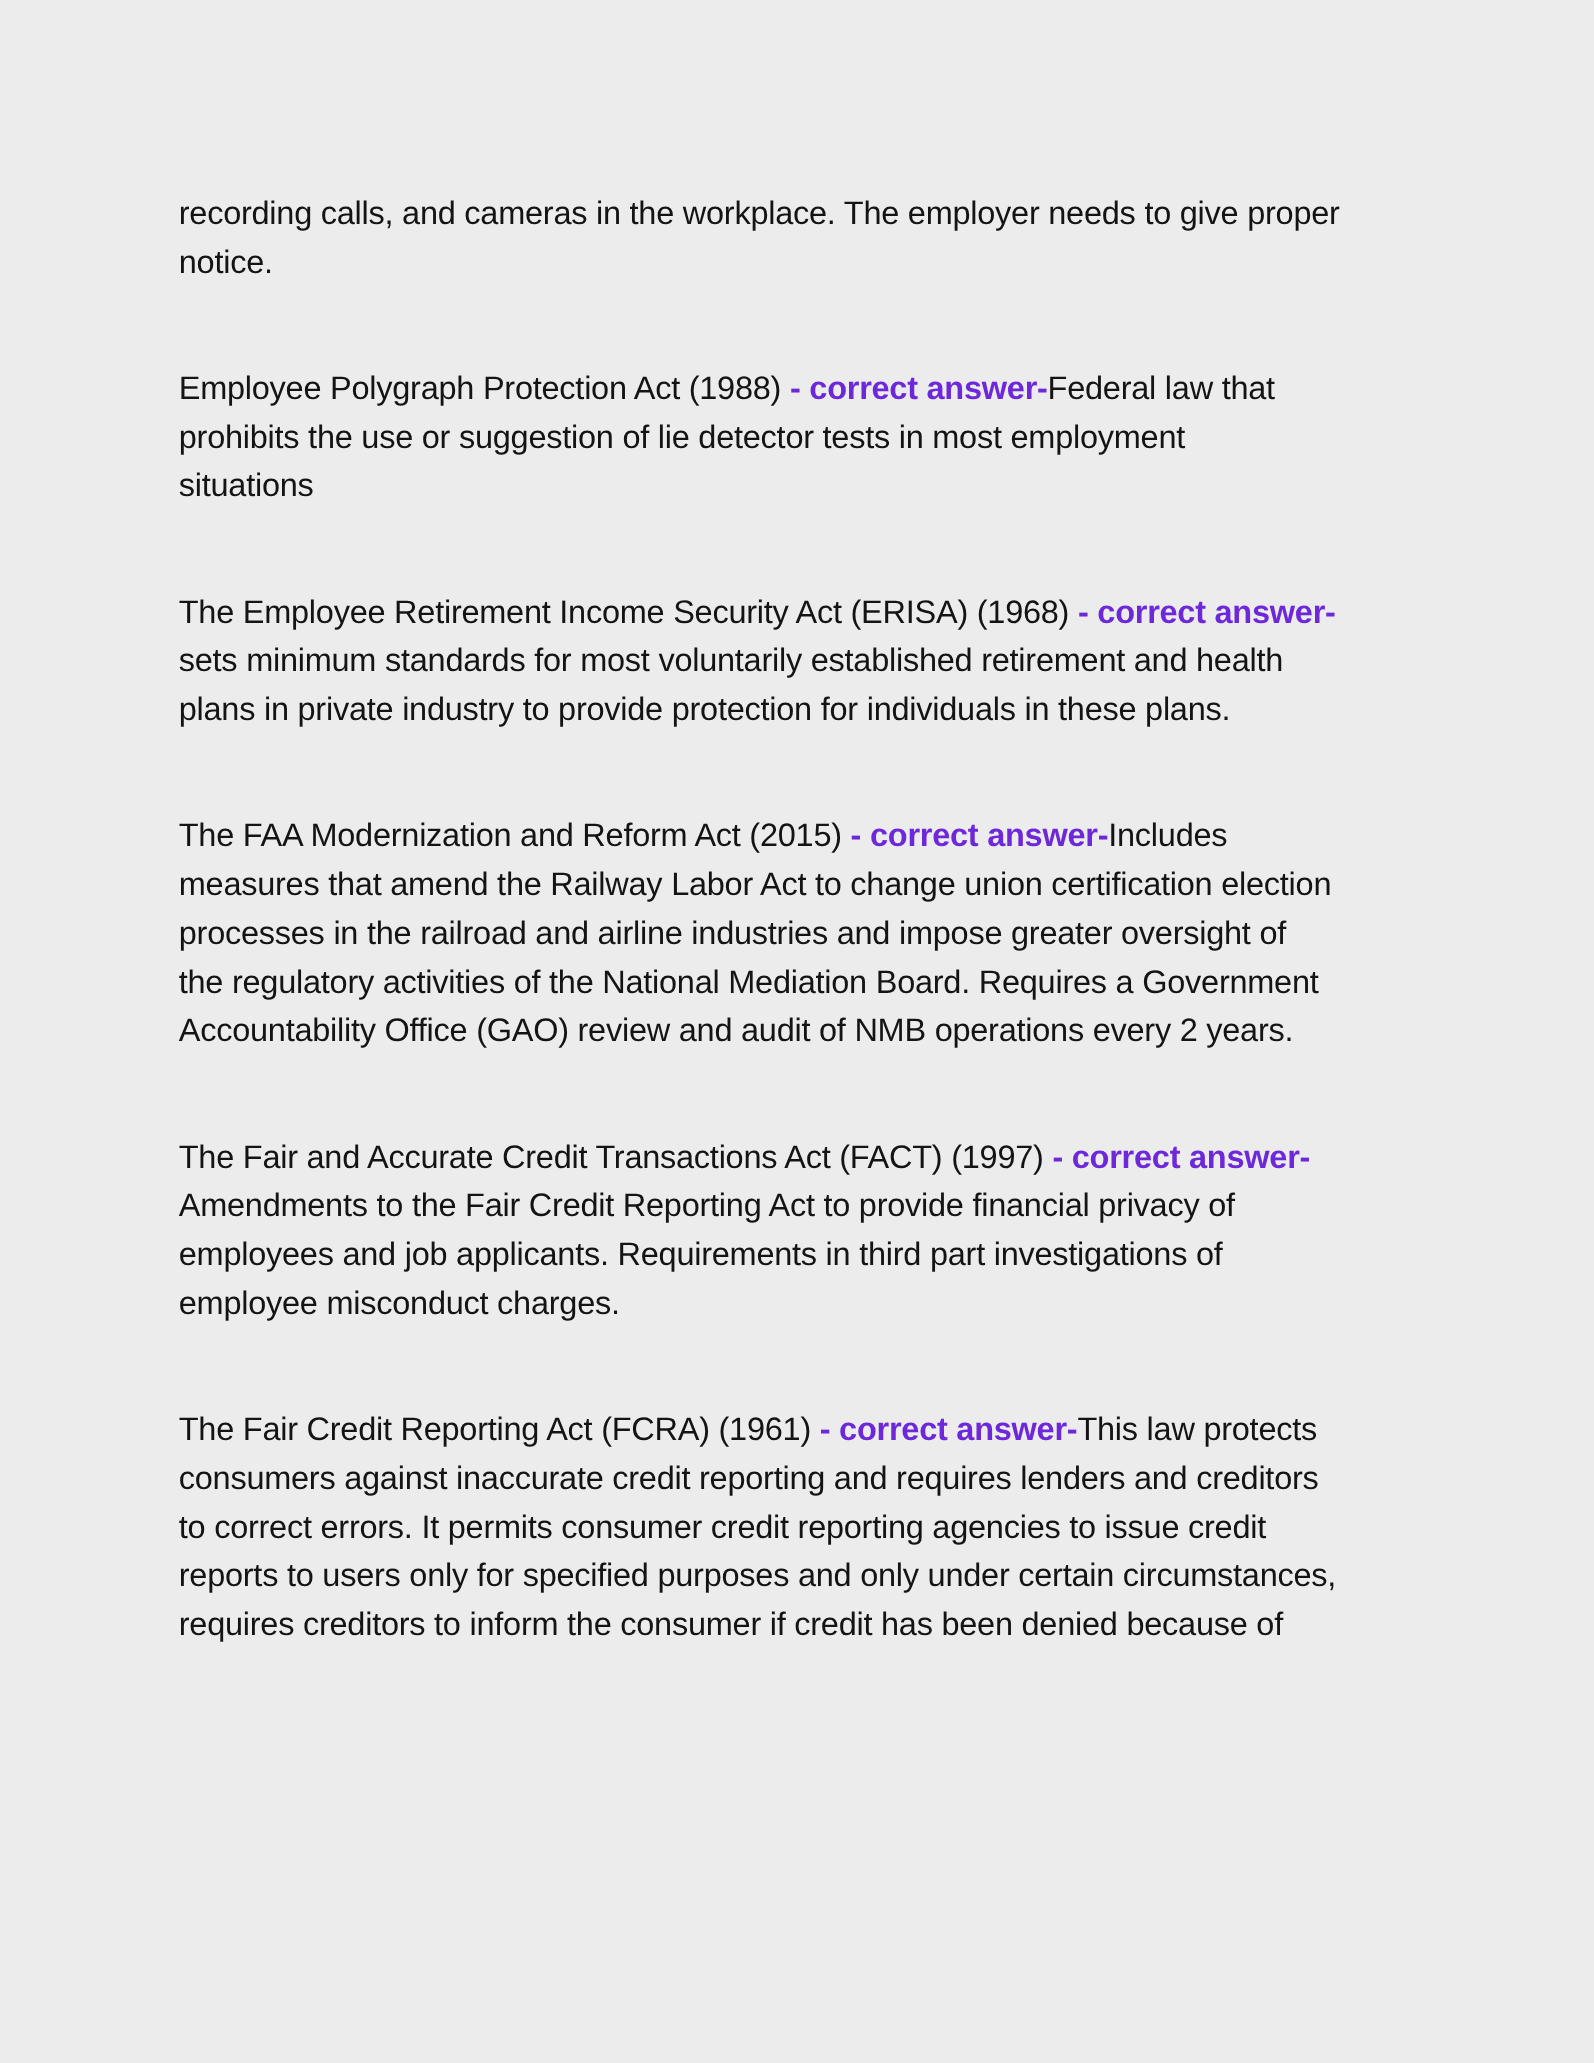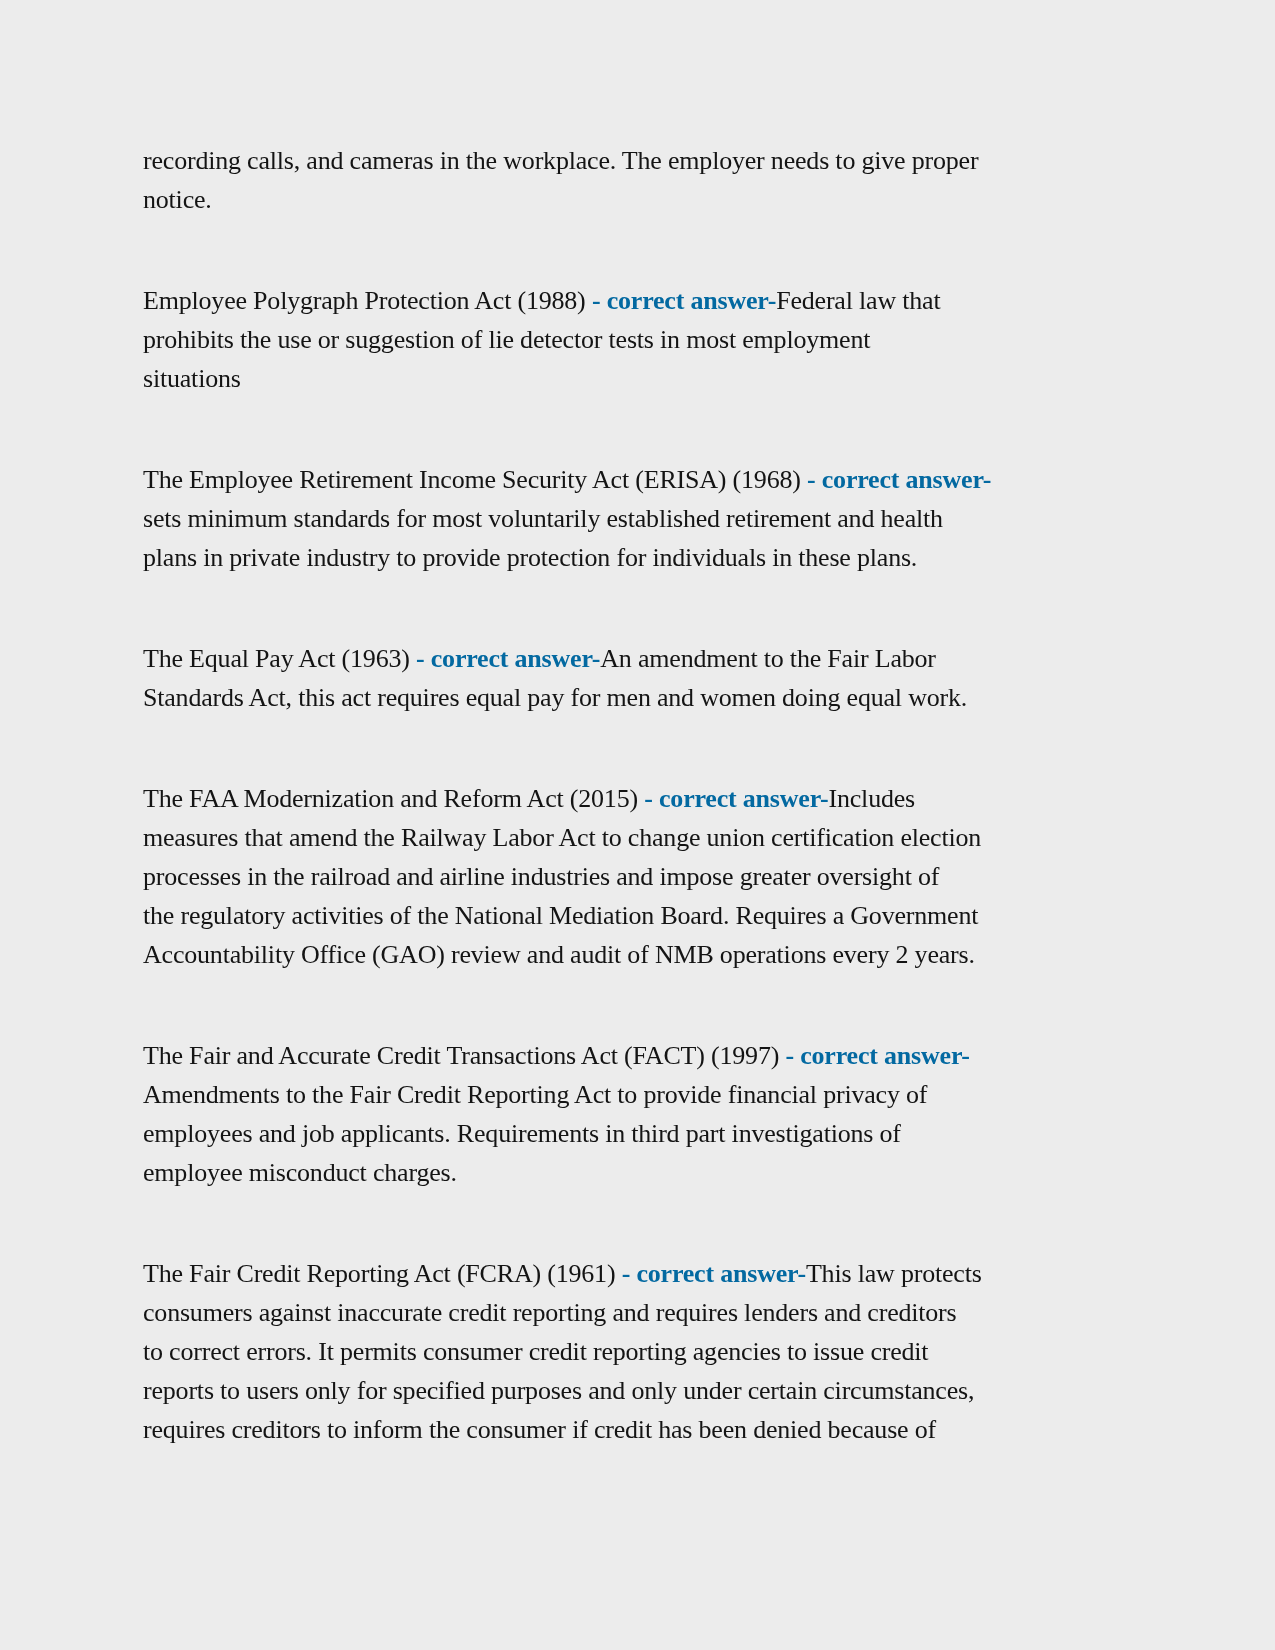--- a/index.html
+++ b/index.html
@@ -12,50 +12,47 @@
     background: #ECECEC;
     overflow: hidden;
     font-family: "Liberation Sans", sans-serif;
   }
   .content {
     box-sizing: border-box;
     padding: 141px 0 0 143px;
     width: 1190px;
   }
   p.para {
-    margin: 0 0 62px 0;
+    margin: 10px 0 62px 0;
     font-size: 26px;
     line-height: 39px;
     letter-spacing: -0.2px;
     color: #141414;
     white-space: pre-wrap;
-    font-family: Liberation Serif, serif;
   }
   .marker {
-    color: #0369a1;
+    color: #6d28d9;
     font-weight: bold;
   }
 </style>
 </head>
 <body>
 
 <div class="content">
   <p class="para"><span class="def">recording calls, and cameras in the workplace. The employer needs to give proper
 notice.</span></p>
 
   <p class="para"><span class="term">Employee Polygraph Protection Act (1988) </span><span class="marker">- correct answer-</span><span class="def">Federal law that
 prohibits the use or suggestion of lie detector tests in most employment
 situations</span></p>
 
   <p class="para"><span class="term">The Employee Retirement Income Security Act (ERISA) (1968) </span><span class="marker">- correct answer-</span><span class="def">
 sets minimum standards for most voluntarily established retirement and health
 plans in private industry to provide protection for individuals in these plans.</span></p>
 
-  <p class="para"><span class="term">The Equal Pay Act (1963) </span><span class="marker">- correct answer-</span><span class="def">An amendment to the Fair Labor
-Standards Act, this act requires equal pay for men and women doing equal work.</span></p>
 
   <p class="para"><span class="term">The FAA Modernization and Reform Act (2015) </span><span class="marker">- correct answer-</span><span class="def">Includes
 measures that amend the Railway Labor Act to change union certification election
 processes in the railroad and airline industries and impose greater oversight of
 the regulatory activities of the National Mediation Board. Requires a Government
 Accountability Office (GAO) review and audit of NMB operations every 2 years.</span></p>
 
   <p class="para"><span class="term">The Fair and Accurate Credit Transactions Act (FACT) (1997) </span><span class="marker">- correct answer-</span><span class="def">
 Amendments to the Fair Credit Reporting Act to provide financial privacy of
 employees and job applicants. Requirements in third part investigations of

